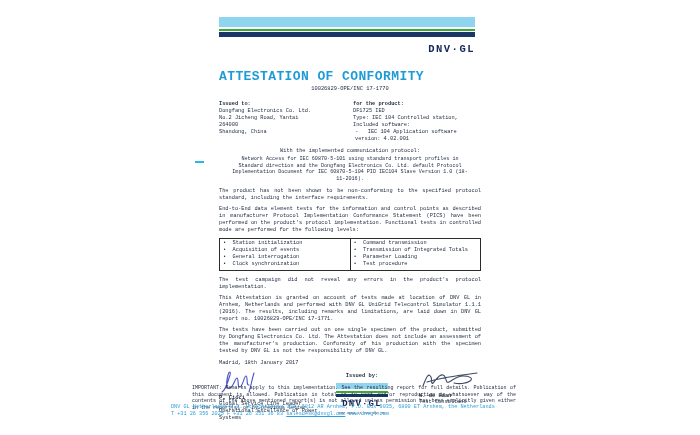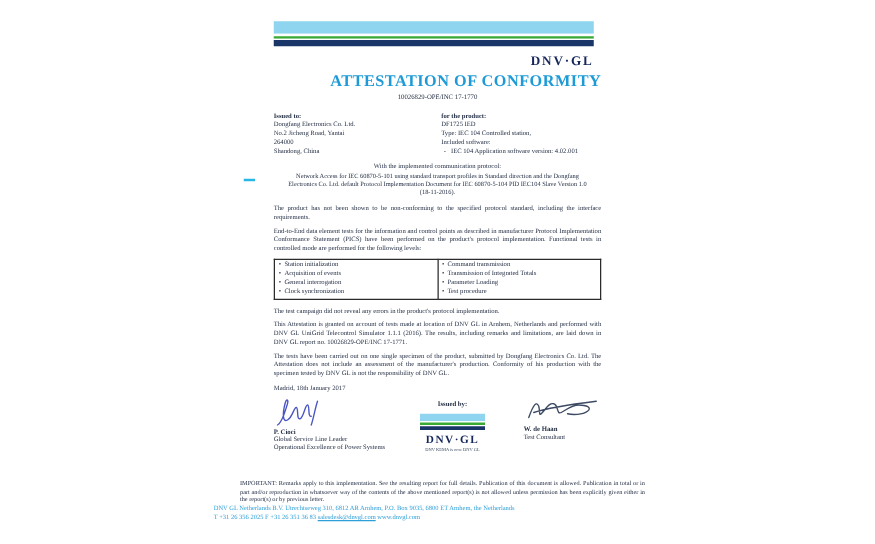--- a/index.html
+++ b/index.html
@@ -1,29 +1,29 @@
 <!DOCTYPE html>
 <html><head>
 <meta charset="utf-8">
 <style>
   html,body{margin:0;padding:0;background:#ffffff;}
   #page{position:relative;width:700px;height:430px;background:#ffffff;overflow:hidden;
-        font-family:Liberation Serif, serif;color:#1f2a40;}
+        font-family:Liberation Mono, monospace;color:#1f2a40;}
   #doc{position:relative;width:262px;margin:0 auto;}
   
   .brandbar{margin:17px 3px 0 0;width:256px;}
   .brandbar .bb-light{height:10px;background:#8fd5ef;}
   .brandbar .bb-gap2{height:2px;background:#ffffff;}
   .brandbar .bb-green{height:2px;background:#3aaa35;}
   .brandbar .bb-gap1{height:1px;background:#ffffff;}
   .brandbar .bb-navy{height:5px;background:#1a3668;}
   .logotype-row{text-align:right;margin:2px 6px 0 0;}
   .logotype{font-size:10.5px;font-weight:bold;color:#15265b;letter-spacing:1.5px;}
   
-  .title{margin-top:0;text-align:right;font-size:13px;font-weight:bold;color:#1e9bd7;letter-spacing:.4px;}
+  .title{margin-top:12px;text-align:left;font-size:13px;font-weight:bold;color:#1e9bd7;letter-spacing:.4px;}
   .ref{margin-top:2px;text-align:center;font-size:5.4px;color:#1f2a40;}
   
   .cols{display:flex;margin-top:9px;font-size:5.3px;line-height:1.32;}
   .col-left{width:134px;}
   .col-right{flex:1;}
   .col-label{font-weight:bold;}
   .sw-item{padding-left:2px;}
   .sw-item::before{content:"-\00a0\00a0\00a0";}
   
   .proto-intro{margin-top:5px;text-align:center;font-size:5.3px;}

